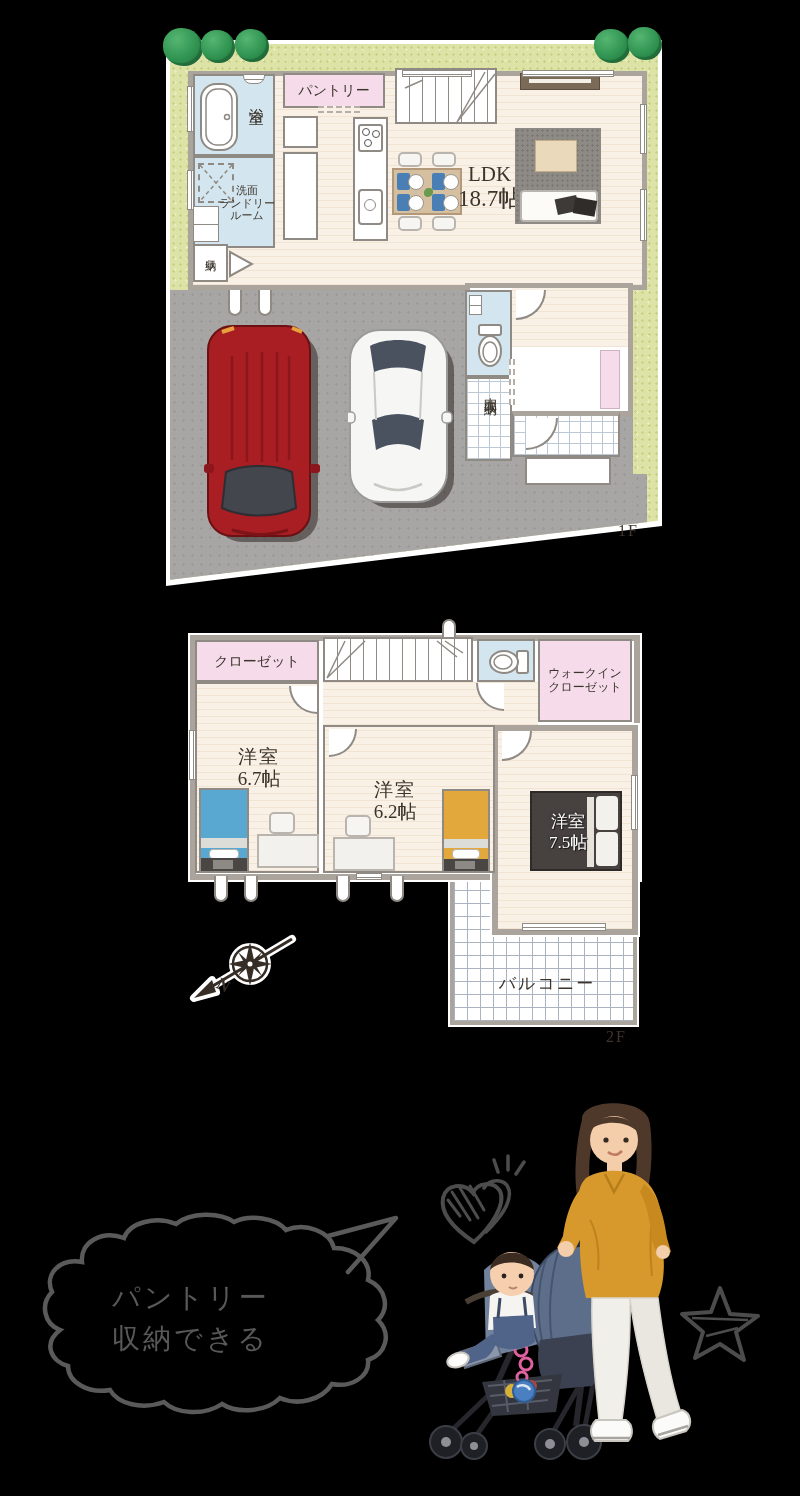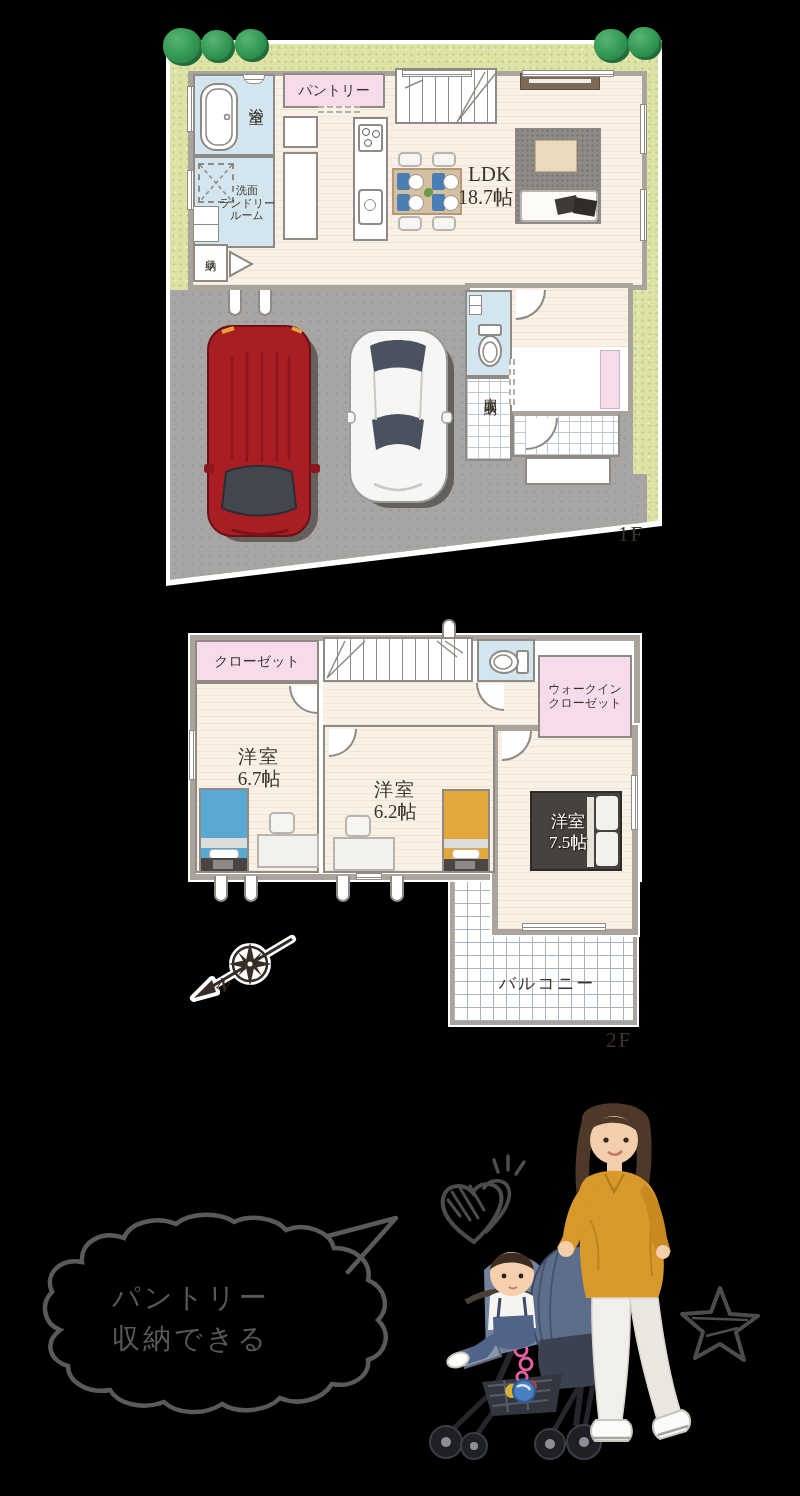--- a/index.html
+++ b/index.html
@@ -35,21 +35,21 @@
   .leaf-up{background:#fff;border:2px solid #8f8a84;border-bottom:none;border-radius:10px 10px 0 0;}
   .arc{background:#fff;border:2px solid #8f8a84;}
   .win-h{background:#fff;border:1px solid #8f8a84;}
   .win-h::after{content:"";position:absolute;left:0;right:0;top:50%;border-top:1px solid #8f8a84;}
   .win-v{background:#fff;border:1px solid #8f8a84;}
   .win-v::after{content:"";position:absolute;top:0;bottom:0;left:50%;border-left:1px solid #8f8a84;}
   .stairs{background:#fff;border:2px solid #8f8a84;
      background-image:repeating-linear-gradient(90deg,transparent 0 12px,#8f8a84 12px 13px);}
   .desk{background:#f3f1ed;border:2px solid #b9b5ae;}
   .chair{background:#f7f5f1;border:2px solid #b9b5ae;border-radius:5px;}
-  .floor-tag{color:#3e352c;font-size:21px;letter-spacing:2px;}
+  .floor-tag{color:#3e352c;font-size:16px;letter-spacing:2px;}
   .bedlabel{color:#fff;text-shadow:0 0 3px #1e1b18,1px 1px 0 #1e1b18;font-size:17px;text-align:center;line-height:1.25;}
   .callout-text{color:#585858;font-size:28px;letter-spacing:3px;line-height:1.45;}
 </style>
 </head>
 <body>
 
 <div class="canvas">
 
   <div class="abs" id="plan1f" style="left:166px;top:40px;width:496px;height:546px;">
     <div class="abs plot-outer" style="inset:0;"></div>
@@ -126,21 +126,21 @@
         <div class="abs" style="left:49px;top:25px;width:16px;height:16px;background:#fff;border:1px solid #9a948c;border-radius:50%;"></div>
         <div class="abs" style="left:30px;top:18px;width:9px;height:9px;background:#6a9a4e;border-radius:50% 40% 55% 45%;"></div>
       </div>
       <div class="abs chair" style="left:228px;top:108px;width:24px;height:15px;"></div>
       <div class="abs chair" style="left:262px;top:108px;width:24px;height:15px;"></div>
       <div class="abs chair" style="left:228px;top:172px;width:24px;height:15px;"></div>
       <div class="abs chair" style="left:262px;top:172px;width:24px;height:15px;"></div>
 
       <div class="abs lbl" style="left:288px;top:118px;width:100px;">
         <div style="font-size:21px;padding-left:10px;">LDK</div>
-        <div style="font-size:20px;">18.7帖</div>
+        <div style="font-size:23px;">18.7帖</div>
       </div>
 
       <div class="abs" style="left:350px;top:29px;width:80px;height:17px;background:#7b6a57;border:1px solid #5c4e3e;">
         <div class="abs" style="left:8px;top:5px;right:8px;height:4px;background:#f4efe7;"></div>
       </div>
       <div class="abs" style="left:345px;top:84px;width:86px;height:96px;background:#8e8a86;background-image:radial-gradient(#7d7975 1px,transparent 1.3px);background-size:5px 5px;"></div>
       <div class="abs" style="left:365px;top:96px;width:42px;height:32px;background:#ead9ba;border:1px solid #c4ad88;"></div>
       <div class="abs" style="left:350px;top:146px;width:78px;height:32px;background:#fcfbf8;border:2px solid #b9b5ae;border-radius:4px;">
         <div class="abs" style="left:34px;top:5px;width:22px;height:16px;background:#3d3a37;transform:rotate(-12deg);"></div>
         <div class="abs" style="left:52px;top:7px;width:22px;height:16px;background:#2f2c29;transform:rotate(10deg);"></div>
@@ -261,21 +261,21 @@
     <div class="abs arc" style="left:286px;top:48px;width:28px;height:28px;border-right:none;border-top:none;border-radius:0 0 0 100%;"></div>
 
     <div class="abs room floor-blue" style="left:287px;top:4px;width:58px;height:43px;">
       <svg class="abs" style="left:8px;top:5px;" width="44" height="32" viewBox="0 0 44 32">
         <rect x="30" y="5" width="11" height="22" rx="2" fill="#fff" stroke="#8f8a84" stroke-width="2"></rect>
         <ellipse cx="17" cy="16" rx="14" ry="11" fill="#fff" stroke="#8f8a84" stroke-width="2"></ellipse>
         <ellipse cx="16" cy="16" rx="9" ry="7" fill="none" stroke="#8f8a84" stroke-width="1.5"></ellipse>
       </svg>
     </div>
 
-    <div class="abs room floor-pink" style="left:348px;top:20px;width:94px;height:83px;">
+    <div class="abs room floor-pink" style="left:348px;top:4px;width:94px;height:83px;">
       <div class="abs lbl" style="left:0;right:0;top:26px;text-align:center;font-size:12px;">
         <div>ウォークイン</div>
         <div>クローゼット</div>
       </div>
     </div>
 
     <div class="abs room floor-pink" style="left:222px;top:90px;width:83px;height:30px;">
       <div class="abs lbl" style="left:0;right:0;top:7px;text-align:center;font-size:12px;">クローゼット</div>
     </div>
 

